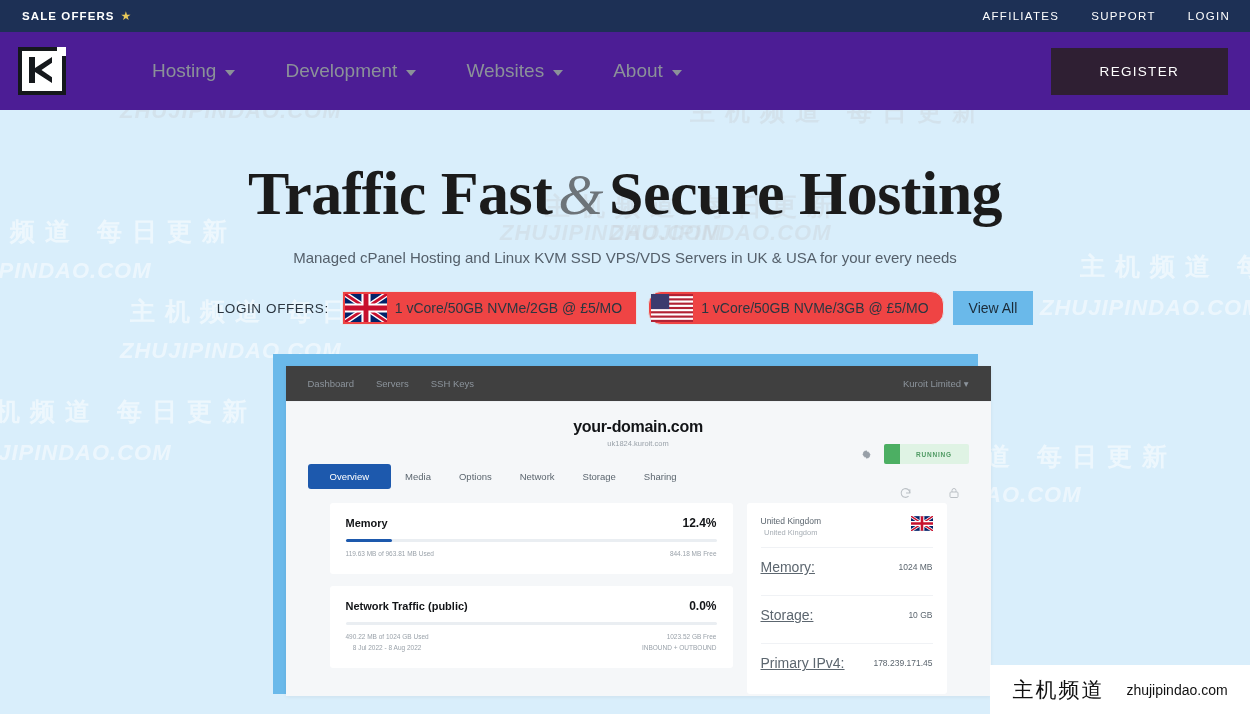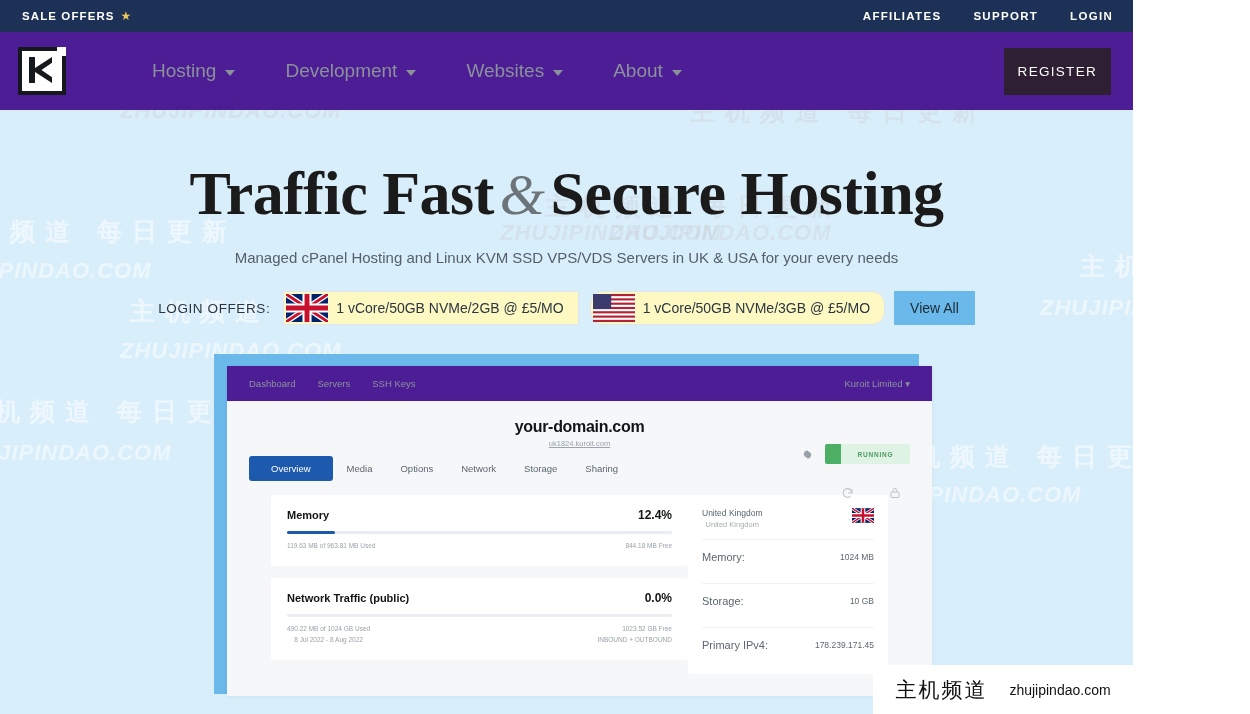--- a/index.html
+++ b/index.html
@@ -2,39 +2,39 @@
 <html><head>
 <meta charset="utf-8">
 <title>Kuroit Hosting</title>
 <style>
   * { box-sizing: border-box; margin: 0; padding: 0; }
   html, body {
     width: 1250px; height: 714px;
     font-family: "Liberation Sans", sans-serif;
     background: #ffffff; overflow: hidden;
   }
-  .page { position: relative; width: 1133px; height: 714px; overflow: hidden; }
+  .page { position: relative; width: 1250px; height: 714px; overflow: hidden; }
 
   
   .topbar {
     position: relative; height: 32px; background: #1d3055;
     display: flex; align-items: center; z-index: 5;
   }
   .topbar-left { padding-left: 22px; display: flex; align-items: center; gap: 6px; }
   .sale-offers-link {
     color: #ffffff; font-size: 11.5px; font-weight: bold;
     letter-spacing: 1.1px; text-decoration: none; white-space: nowrap;
   }
   .star-icon { font-size: 12px; color: #e8c85a; line-height: 1; }
   .topbar-right {
     margin-left: auto; padding-right: 20px;
     display: flex; align-items: center; gap: 32px;
   }
   .topbar-right a {
-    color: #ffffff; font-size: 11.5px; font-weight: bold;
+    color: #ffffff; font-size: 11.5px; font-weight: normal;
     letter-spacing: 1.3px; text-decoration: none; white-space: nowrap;
   }
 
   
   .navbar {
     position: relative; height: 78px; background: #4c1d95;
     display: flex; align-items: center; z-index: 4;
   }
   .logo {
     margin-left: 18px; width: 48px; height: 48px;
@@ -61,21 +61,21 @@
   }
   .caret {
     width: 0; height: 0; border-left: 5px solid transparent;
     border-right: 5px solid transparent; border-top: 6px solid #8b9199;
     margin-top: 3px;
   }
   .register-btn {
     margin-left: auto; margin-right: 22px;
     background: #2f1f33; color: #ffffff;
     font-size: 13.5px; letter-spacing: 1.3px;
-    padding: 16px 14px; border: none; cursor: pointer; white-space: nowrap;
+    padding: 16px 49px; border: none; cursor: pointer; white-space: nowrap;
   }
 
   
   .hero {
     position: relative; height: 604px;
     background: #d9eefb; overflow: hidden;
   }
   .wm-layer { position: absolute; inset: 0; pointer-events: none; z-index: 1; }
   .wm {
     position: absolute; color: #ffffff; opacity: .55;
@@ -99,21 +99,21 @@
 
   .offers-row {
     margin-top: 25px; display: flex; align-items: center;
     justify-content: center; gap: 0;
   }
   .offers-label {
     font-size: 13.5px; color: #2b3640; letter-spacing: .6px;
     font-weight: normal; margin-right: 13px; white-space: nowrap;
   }
   .offer-card {
-    display: flex; align-items: center; background: #fef9c3;
+    display: flex; align-items: center; background: #ef4444;
     border: 1px solid #dfe5ea; height: 34px; margin-right: 11px;
   }
   .offer-card:last-of-type { margin-right: 9px; border-radius: 13px; }
   .flag { width: 42px; height: 28px; flex: none; margin: 0 8px 0 2px; }
   .offer-text { font-size: 14px; color: #2b3640; padding-right: 14px; white-space: nowrap; }
   .view-all {
     background: #6ab9ea; color: #1b2b38; font-size: 14px;
     height: 34px; padding: 0 16px; display: flex; align-items: center;
     border: none; cursor: pointer; white-space: nowrap;
   }
@@ -123,32 +123,32 @@
   .dash-accent {
     position: absolute; left: 0; top: 0; width: 705px; height: 340px;
     background: #6ab9ea;
   }
   .dash {
     position: absolute; left: 13px; top: 12px;
     width: 705px; height: 330px; background: #f5f7f9;
     overflow: hidden; box-shadow: 0 1px 4px rgba(0,0,0,.06);
   }
   .dash-top {
-    height: 36px; background: #4c1d95; display: flex;
+    height: 36px; background: #404040; display: flex;
     align-items: center; padding: 0 22px; border-bottom: 1px solid #eef1f4;
   }
   .dash-top-links { display: flex; gap: 22px; }
   .dash-top-links span { font-size: 9.5px; color: #8c949c; }
   .dash-account { margin-left: auto; font-size: 9.5px; color: #8c949c; }
 
   .dash-body { padding: 16px 22px 0; position: relative; }
   .dash-domain { font-size: 16px; font-weight: bold; color: #121417; letter-spacing: -.3px; }
-  .dash-host { font-size: 7.5px; color: #9aa2aa; margin-top: 3px; text-decoration: underline; }
-
-  .dash-tabs { display: flex; align-items: center; gap: 0; margin-top: 8px; }
+  .dash-host { font-size: 7.5px; color: #9aa2aa; margin-top: 3px; }
+
+  .dash-tabs { display: flex; align-items: center; gap: 0; margin-top: 16px; }
   .dash-tab {
     font-size: 9.5px; color: #5c666f; padding: 6px 14px; white-space: nowrap;
   }
   .dash-tab.active {
     background: #1d59ad; color: #ffffff; border-radius: 3px; padding: 7px 22px;
   }
 
   .status-wrap {
     position: absolute; right: 22px; top: 42px;
     display: flex; align-items: center; gap: 12px;
@@ -165,21 +165,21 @@
   }
   .action-row {
     position: absolute; right: 22px; top: 78px;
     display: flex; gap: 18px; opacity: .55;
   }
   .action-btn {
     width: 30px; height: 26px; display: flex;
     align-items: center; justify-content: center; color: #8c949c;
   }
 
-  .panels { display: flex; gap: 0; padding: 14px 22px 0; }
+  .panels { display: flex; gap: 14px; padding: 14px 22px 0; }
   .panels-left { flex: 1; display: flex; flex-direction: column; gap: 12px; }
   .card { background: #ffffff; border-radius: 3px; padding: 13px 16px 15px; }
   .card-head { display: flex; align-items: baseline; }
   .card-title { font-size: 11px; font-weight: bold; color: #121417; }
   .card-pct { margin-left: auto; font-size: 12px; font-weight: bold; color: #121417; }
   .meter { margin-top: 9px; height: 3px; background: #eaeef2; border-radius: 2px; position: relative; }
   .meter-fill { height: 100%; background: #1d59ad; border-radius: 2px; }
   .card-foot { display: flex; margin-top: 6px; }
   .card-foot-l, .card-foot-r { font-size: 6.5px; color: #9aa2aa; line-height: 1.7; }
   .card-foot-r { margin-left: auto; text-align: right; }
@@ -188,21 +188,21 @@
     width: 200px; background: #ffffff; border-radius: 3px; padding: 13px 14px;
   }
   .spec-country { display: flex; align-items: flex-start; }
   .spec-country-name { font-size: 8.5px; color: #5c666f; }
   .spec-country-sub { font-size: 7.5px; color: #a6adb4; margin-top: 2px; }
   .spec-flag { margin-left: auto; width: 22px; height: 15px; }
   .spec-row {
     display: flex; align-items: center; padding: 11px 0 10px;
     border-top: 1px solid #f0f2f5; margin-top: 10px;
   }
-  .spec-label { font-size: 11px; color: #5c666f; }
+  .spec-label { font-size: 14px; color: #5c666f; text-decoration: underline; }
   .spec-mid { font-size: 6.5px; color: #9aa2aa; margin-left: auto; padding-right: 8px; }
   .spec-val { font-size: 8.5px; color: #323a42; font-weight: bold; }
   .spec-val.normal { font-weight: normal; color: #5c666f; }
 
   
   .wm-badge {
     position: absolute; right: 0; bottom: 0; width: 260px; height: 49px;
     background: #ffffff; display: flex; align-items: center;
     justify-content: center; gap: 22px; z-index: 9;
   }

